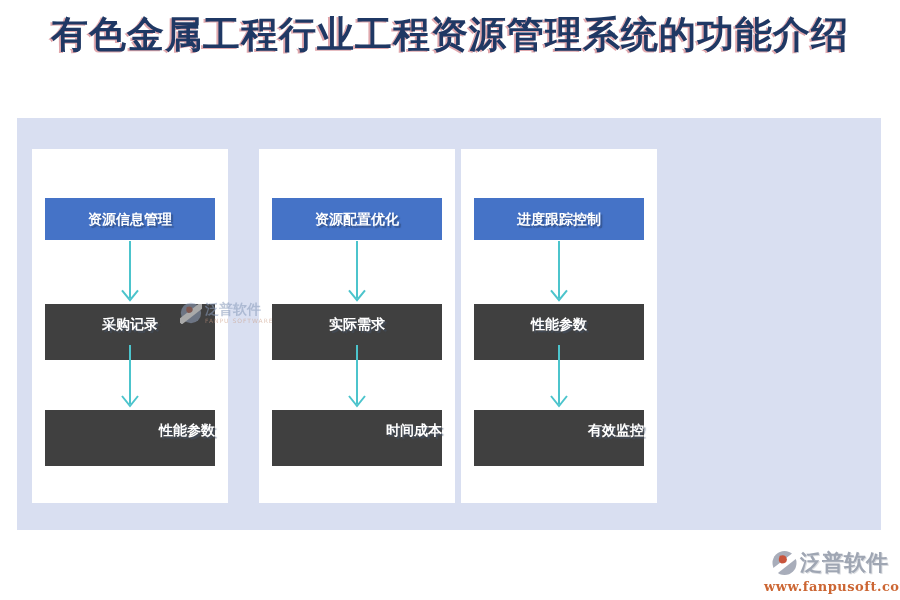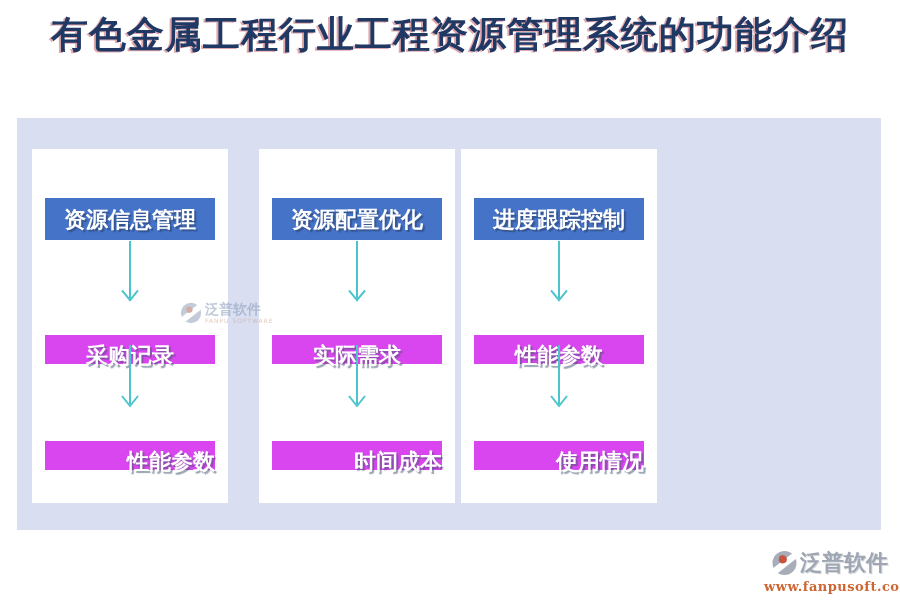--- a/index.html
+++ b/index.html
@@ -36,33 +36,32 @@
   .card.c3 { left: 444px; padding-left: 20px; }
   .card.c4 { left: 659px; }
 
   .hdr-box, .step-box {
     position: absolute;
     left: 13px;
     width: 170px;
     text-align: center;
     color: #ffffff;
     font-weight: bold;
-    font-size: 22px;
+    font-size: 14px;
     white-space: nowrap;
   }
   .hdr-box {
     top: 49px; height: 42px; line-height: 42px;
     background: #4573C7;
     text-shadow: 2px 2px 1px rgba(40,60,100,0.55);
   }
   .step-box {
-    height: 29px; line-height: 40px;
-    background: #d946ef;
+    height: 56px; line-height: 40px;
+    background: #404040;
     text-shadow: 2px 2px 1px rgba(70,85,110,0.55);
-    margin-top: 31px;
   }
   .step-box.s1 { top: 155px; }
   .step-box.s2 { top: 261px; text-align: right; }
 
   .arrow {
     position: absolute;
     left: 86px;
     width: 24px;
     stroke: #4CC4CC;
     fill: none;
@@ -151,21 +150,21 @@
     <div class="hdr-box">进度跟踪控制</div>
     <svg class="arrow a1" viewBox="0 0 24 64" preserveAspectRatio="none">
         <line x1="12" y1="0" x2="12" y2="59"></line>
         <polyline points="4,51 12,61 20,51"></polyline>
       </svg>
     <div class="step-box s1">性能参数</div>
     <svg class="arrow a2" viewBox="0 0 24 64" preserveAspectRatio="none">
         <line x1="12" y1="0" x2="12" y2="59"></line>
         <polyline points="4,51 12,61 20,51"></polyline>
       </svg>
-    <div class="step-box s2">使用情况</div>
+    <div class="step-box s2">有效监控</div>
   </div>
 
 
 </div>
 
 <div class="watermark">
   <svg width="22" height="22" viewBox="0 0 26 26">
     <circle cx="13" cy="13" r="12" fill="#93A2BC"></circle>
     <rect x="-4" y="10" width="34" height="7" fill="#ffffff" transform="rotate(-38 13 13)"></rect>
     <path d="M 8 6 Q 14 4 15 9 Q 15 13 10 13 Q 6 12 8 6 Z" fill="#B26A5E"></path>

